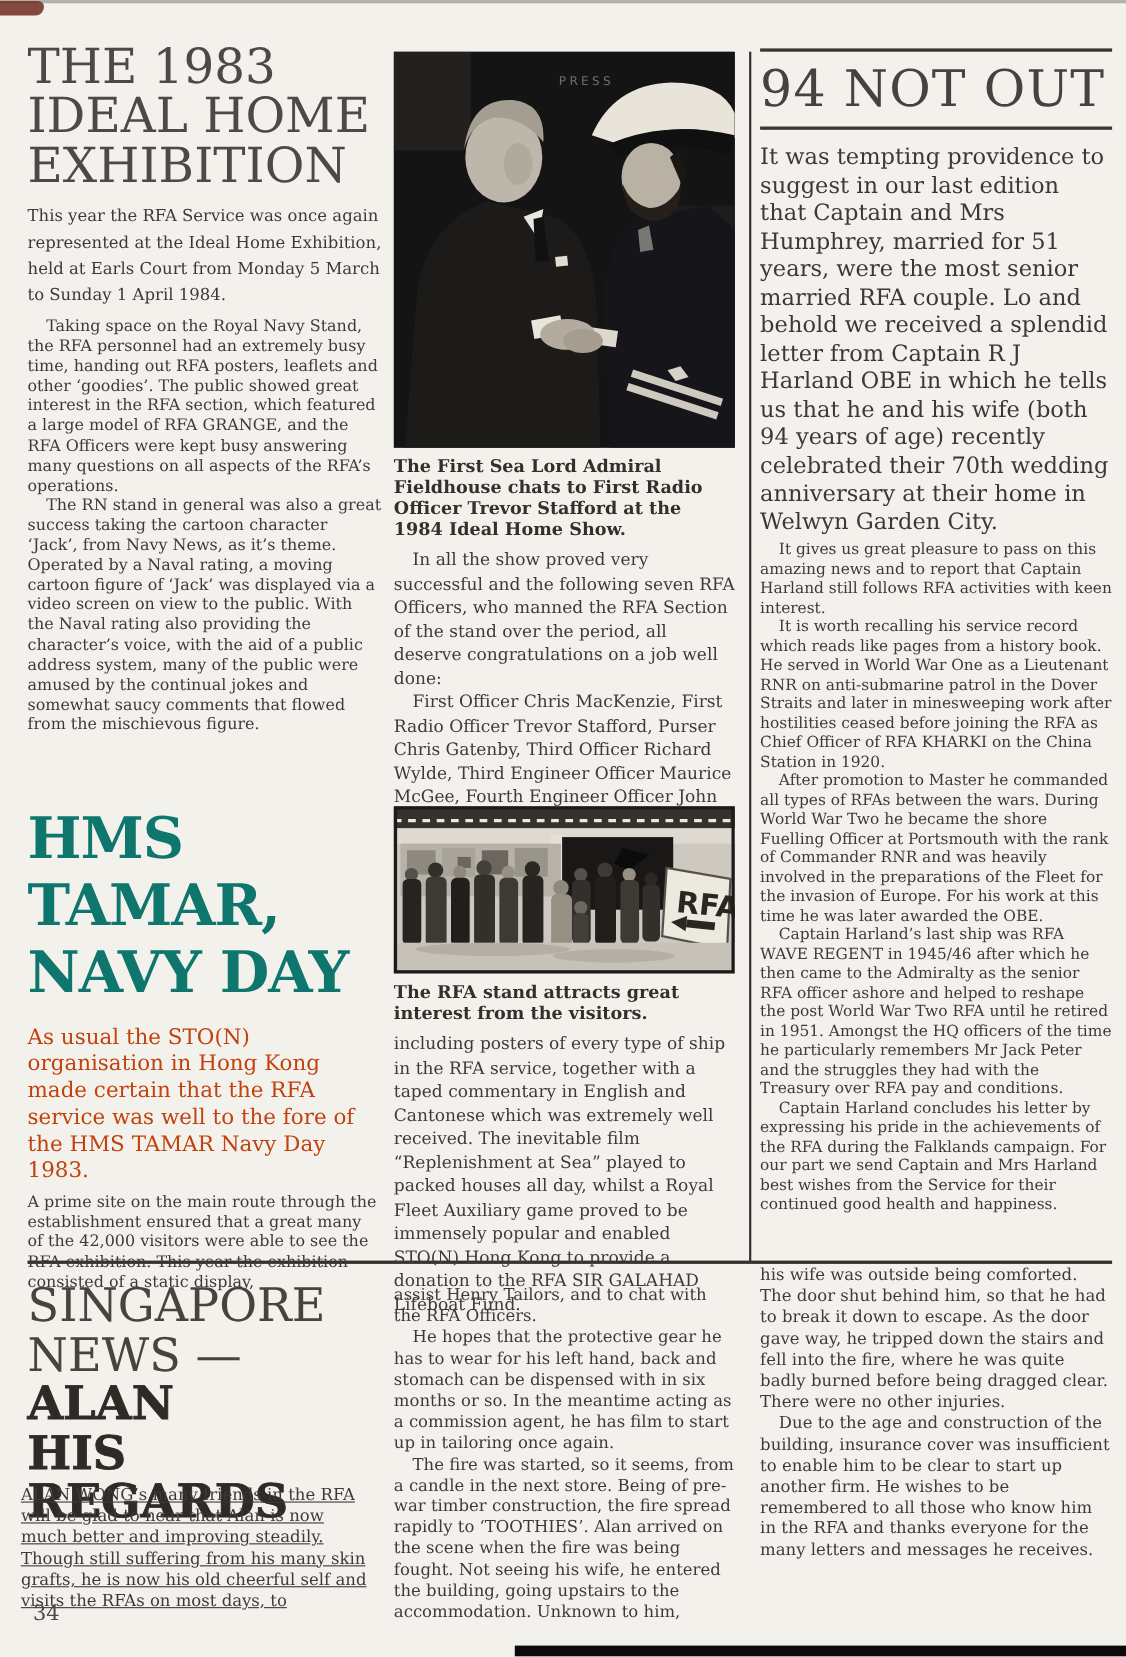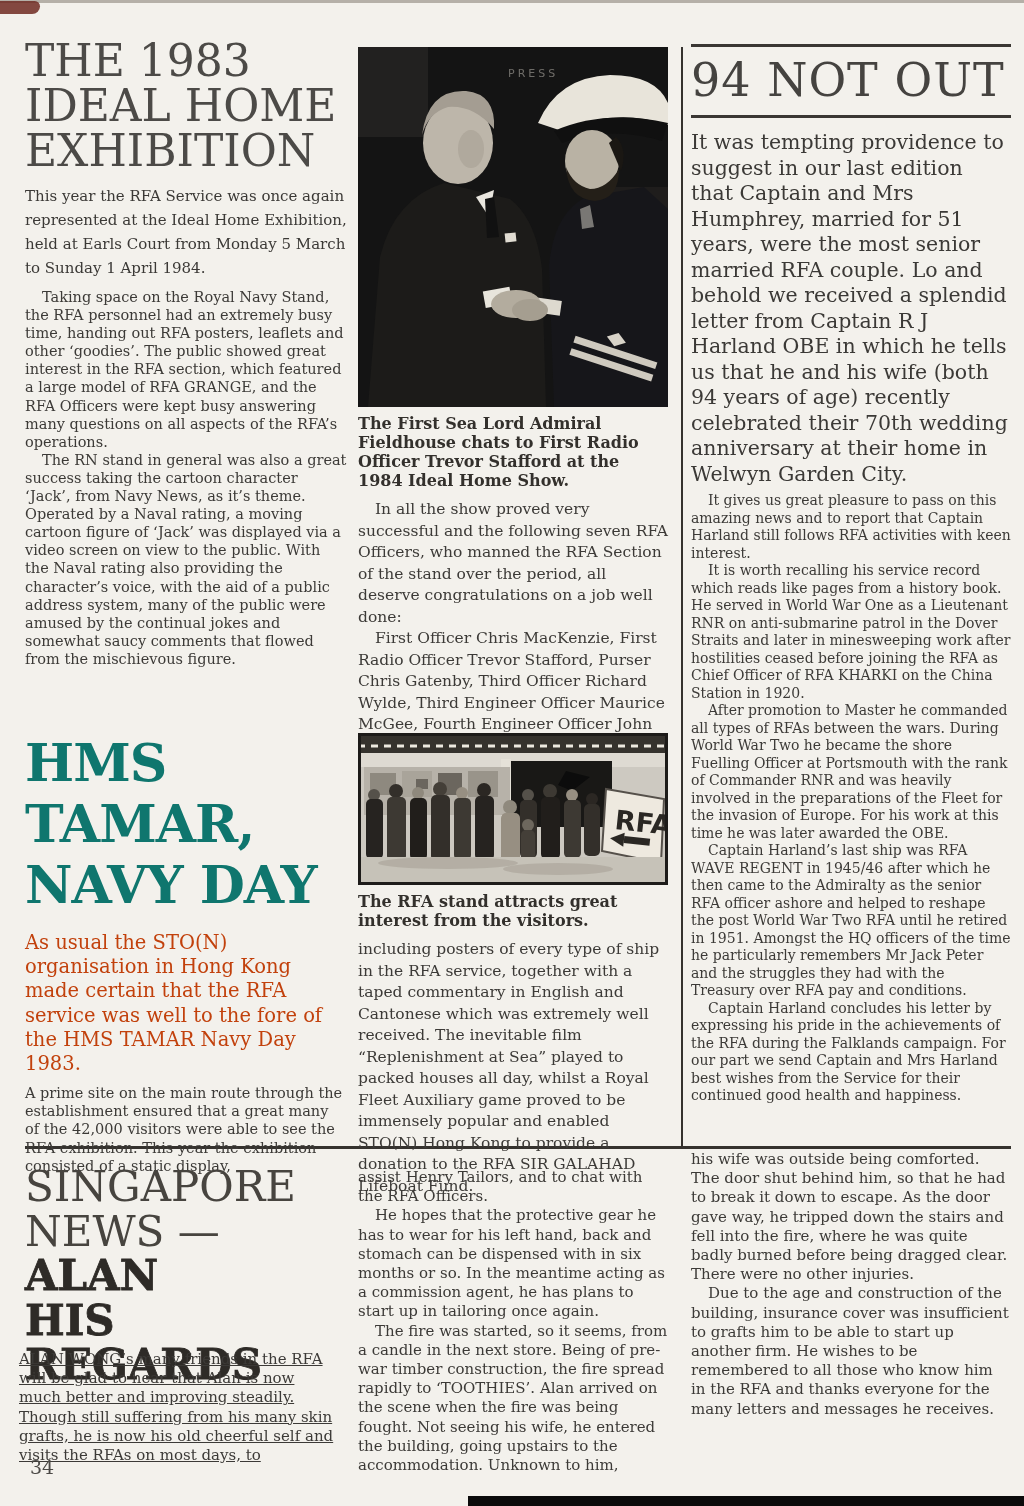--- a/index.html
+++ b/index.html
@@ -226,23 +226,23 @@
     <span class="sg-line sg-bold">HIS REGARDS</span>
   </h1>
 </section>
 
 <div class="abs body-bottom" id="sg-col1">
   <p>ALAN WONG’s many friends in the RFA will be glad to hear that Alan is now much better and improving steadily. Though still suffering from his many skin grafts, he is now his old cheerful self and visits the RFAs on most days, to</p>
 </div>
 
 <div class="abs body-bottom" id="sg-col2">
   <p>assist Henry Tailors, and to chat with the RFA Officers.</p>
-  <p class="ind">He hopes that the protective gear he has to wear for his left hand, back and stomach can be dispensed with in six months or so. In the meantime acting as a commission agent, he has plans to start up in tailoring once again.</p>
+  <p class="ind">He hopes that the protective gear he has to wear for his left hand, back and stomach can be dispensed with in six months or so. In the meantime acting as a commission agent, he has film to start up in tailoring once again.</p>
   <p class="ind">The fire was started, so it seems, from a candle in the next store. Being of pre-war timber construction, the fire spread rapidly to ‘TOOTHIES’. Alan arrived on the scene when the fire was being fought. Not seeing his wife, he entered the building, going upstairs to the accommodation. Unknown to him,</p>
 </div>
 
 <div class="abs body-bottom" id="sg-col3">
   <p>his wife was outside being comforted. The door shut behind him, so that he had to break it down to escape. As the door gave way, he tripped down the stairs and fell into the fire, where he was quite badly burned before being dragged clear. There were no other injuries.</p>
-  <p class="ind">Due to the age and construction of the building, insurance cover was insufficient to grafts him to be able to start up another firm. He wishes to be remembered to all those who know him in the RFA and thanks everyone for the many letters and messages he receives.</p>
+  <p class="ind">Due to the age and construction of the building, insurance cover was insufficient to enable him to be clear to start up another firm. He wishes to be remembered to all those who know him in the RFA and thanks everyone for the many letters and messages he receives.</p>
 </div>
 
 <div class="abs pageno">34</div>
 <div class="abs scan-bar"></div>
 
 </body></html>

